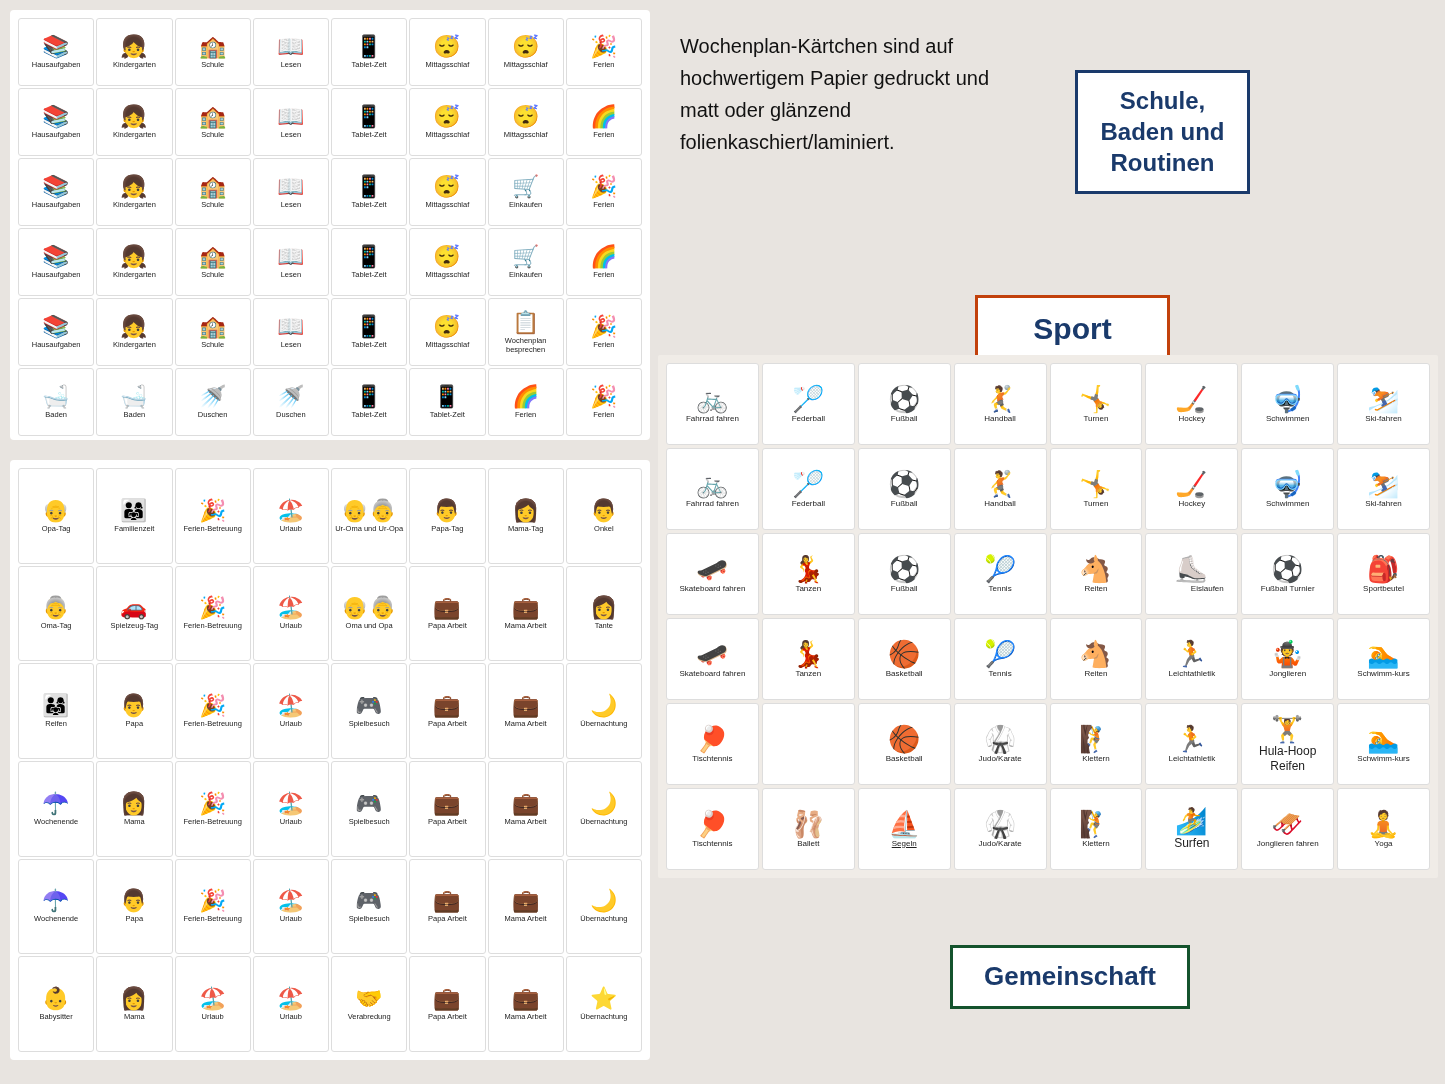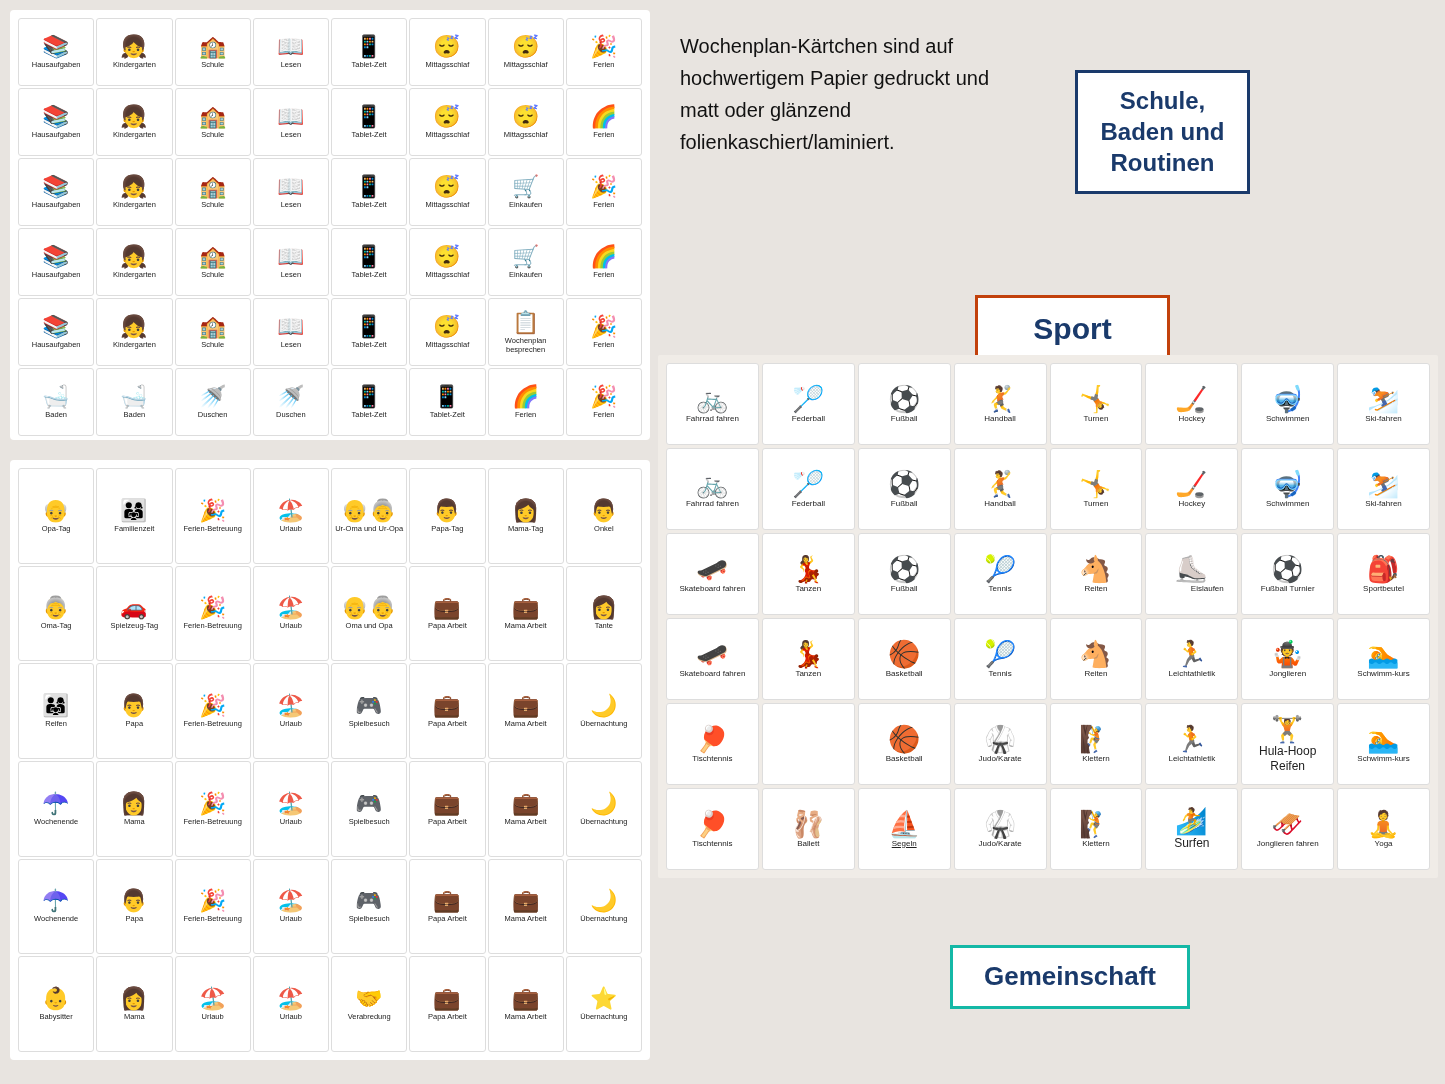--- a/index.html
+++ b/index.html
@@ -704,13 +704,13 @@
     <div class="sport-card" style="background: white; border: 1px solid rgb(221, 221, 221); border-radius: 3px; display: flex; flex-direction: column; align-items: center; justify-content: center; padding: 4px 2px 3px; min-height: 82px;">
       <span style="font-size:26px;line-height:1;margin-bottom:2px;text-align:center;">🛷</span>
       <span style="font-size:8px;text-align:center;color:#222;line-height:1.2;word-break:break-word;">Jonglieren fahren</span>
     </div>
     <div class="sport-card" style="background: white; border: 1px solid rgb(221, 221, 221); border-radius: 3px; display: flex; flex-direction: column; align-items: center; justify-content: center; padding: 4px 2px 3px; min-height: 82px;">
       <span style="font-size:26px;line-height:1;margin-bottom:2px;text-align:center;">🧘</span>
       <span style="font-size:8px;text-align:center;color:#222;line-height:1.2;word-break:break-word;">Yoga</span>
     </div>
   </div>
 
-<div class="category-badge" style="position:absolute;top:945px;left:950px;width:240px;border:3px solid #14b8a6;color:#1a3a6b;font-weight:bold;font-size:26px;line-height:1.3;padding:12px 20px;text-align:center;background:white;">Gemeinschaft</div>
+<div class="category-badge" style="position:absolute;top:945px;left:950px;width:240px;border:3px solid #14532d;color:#1a3a6b;font-weight:bold;font-size:26px;line-height:1.3;padding:12px 20px;text-align:center;background:white;">Gemeinschaft</div>
 
 </body></html>

